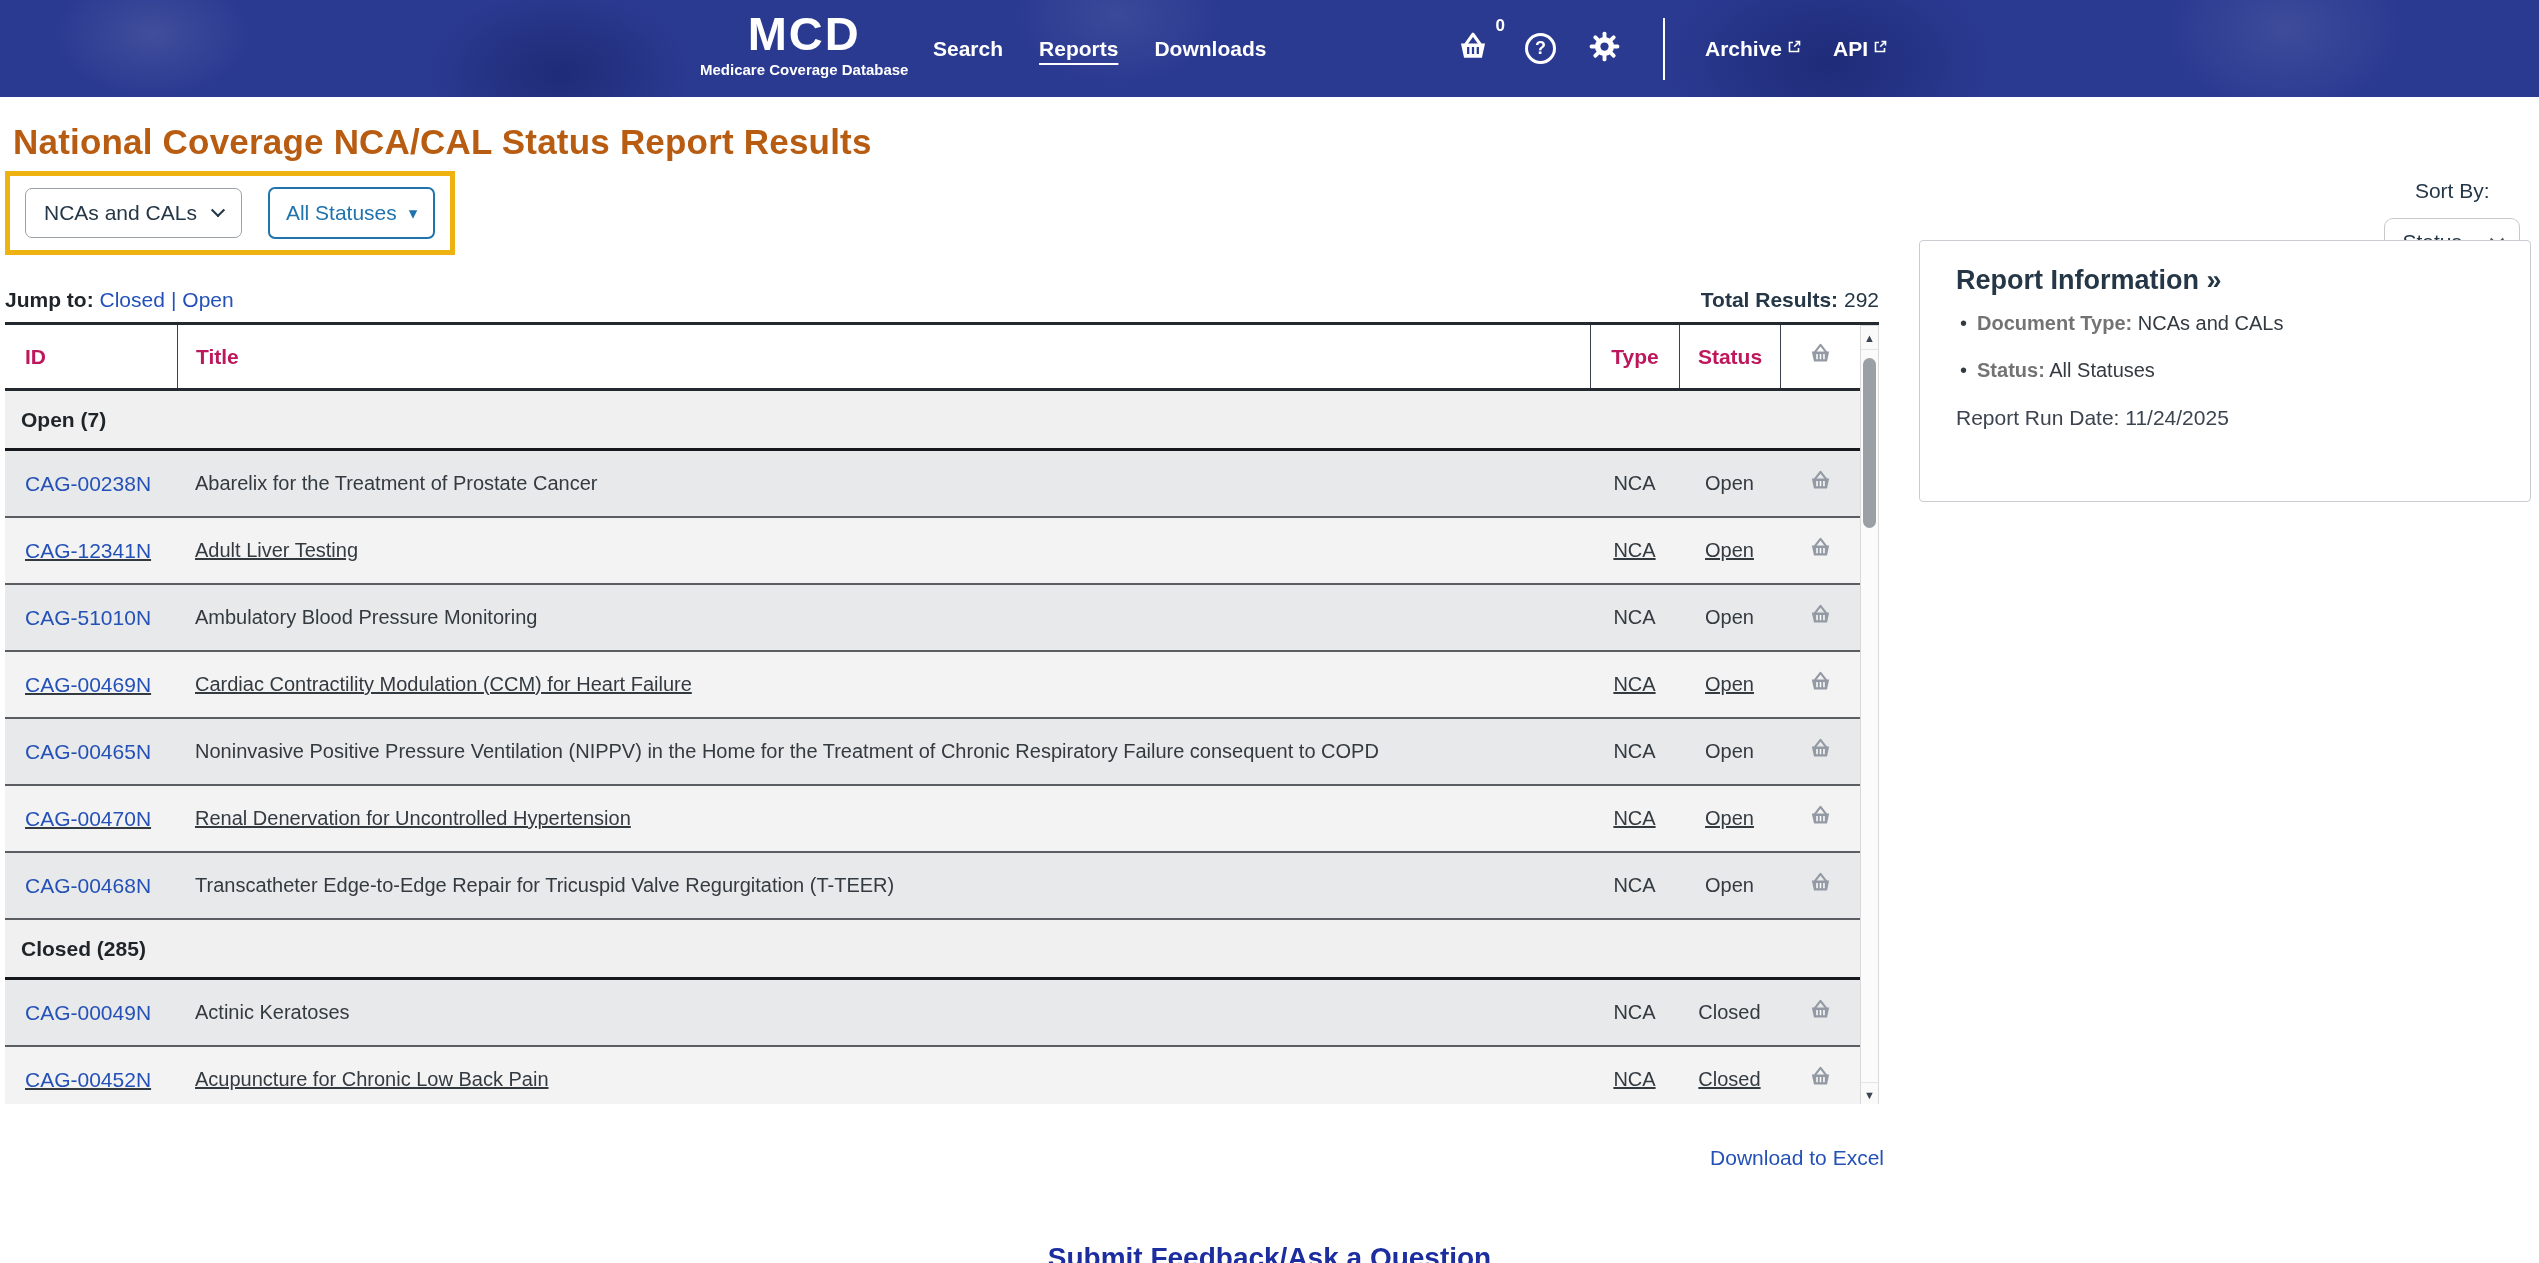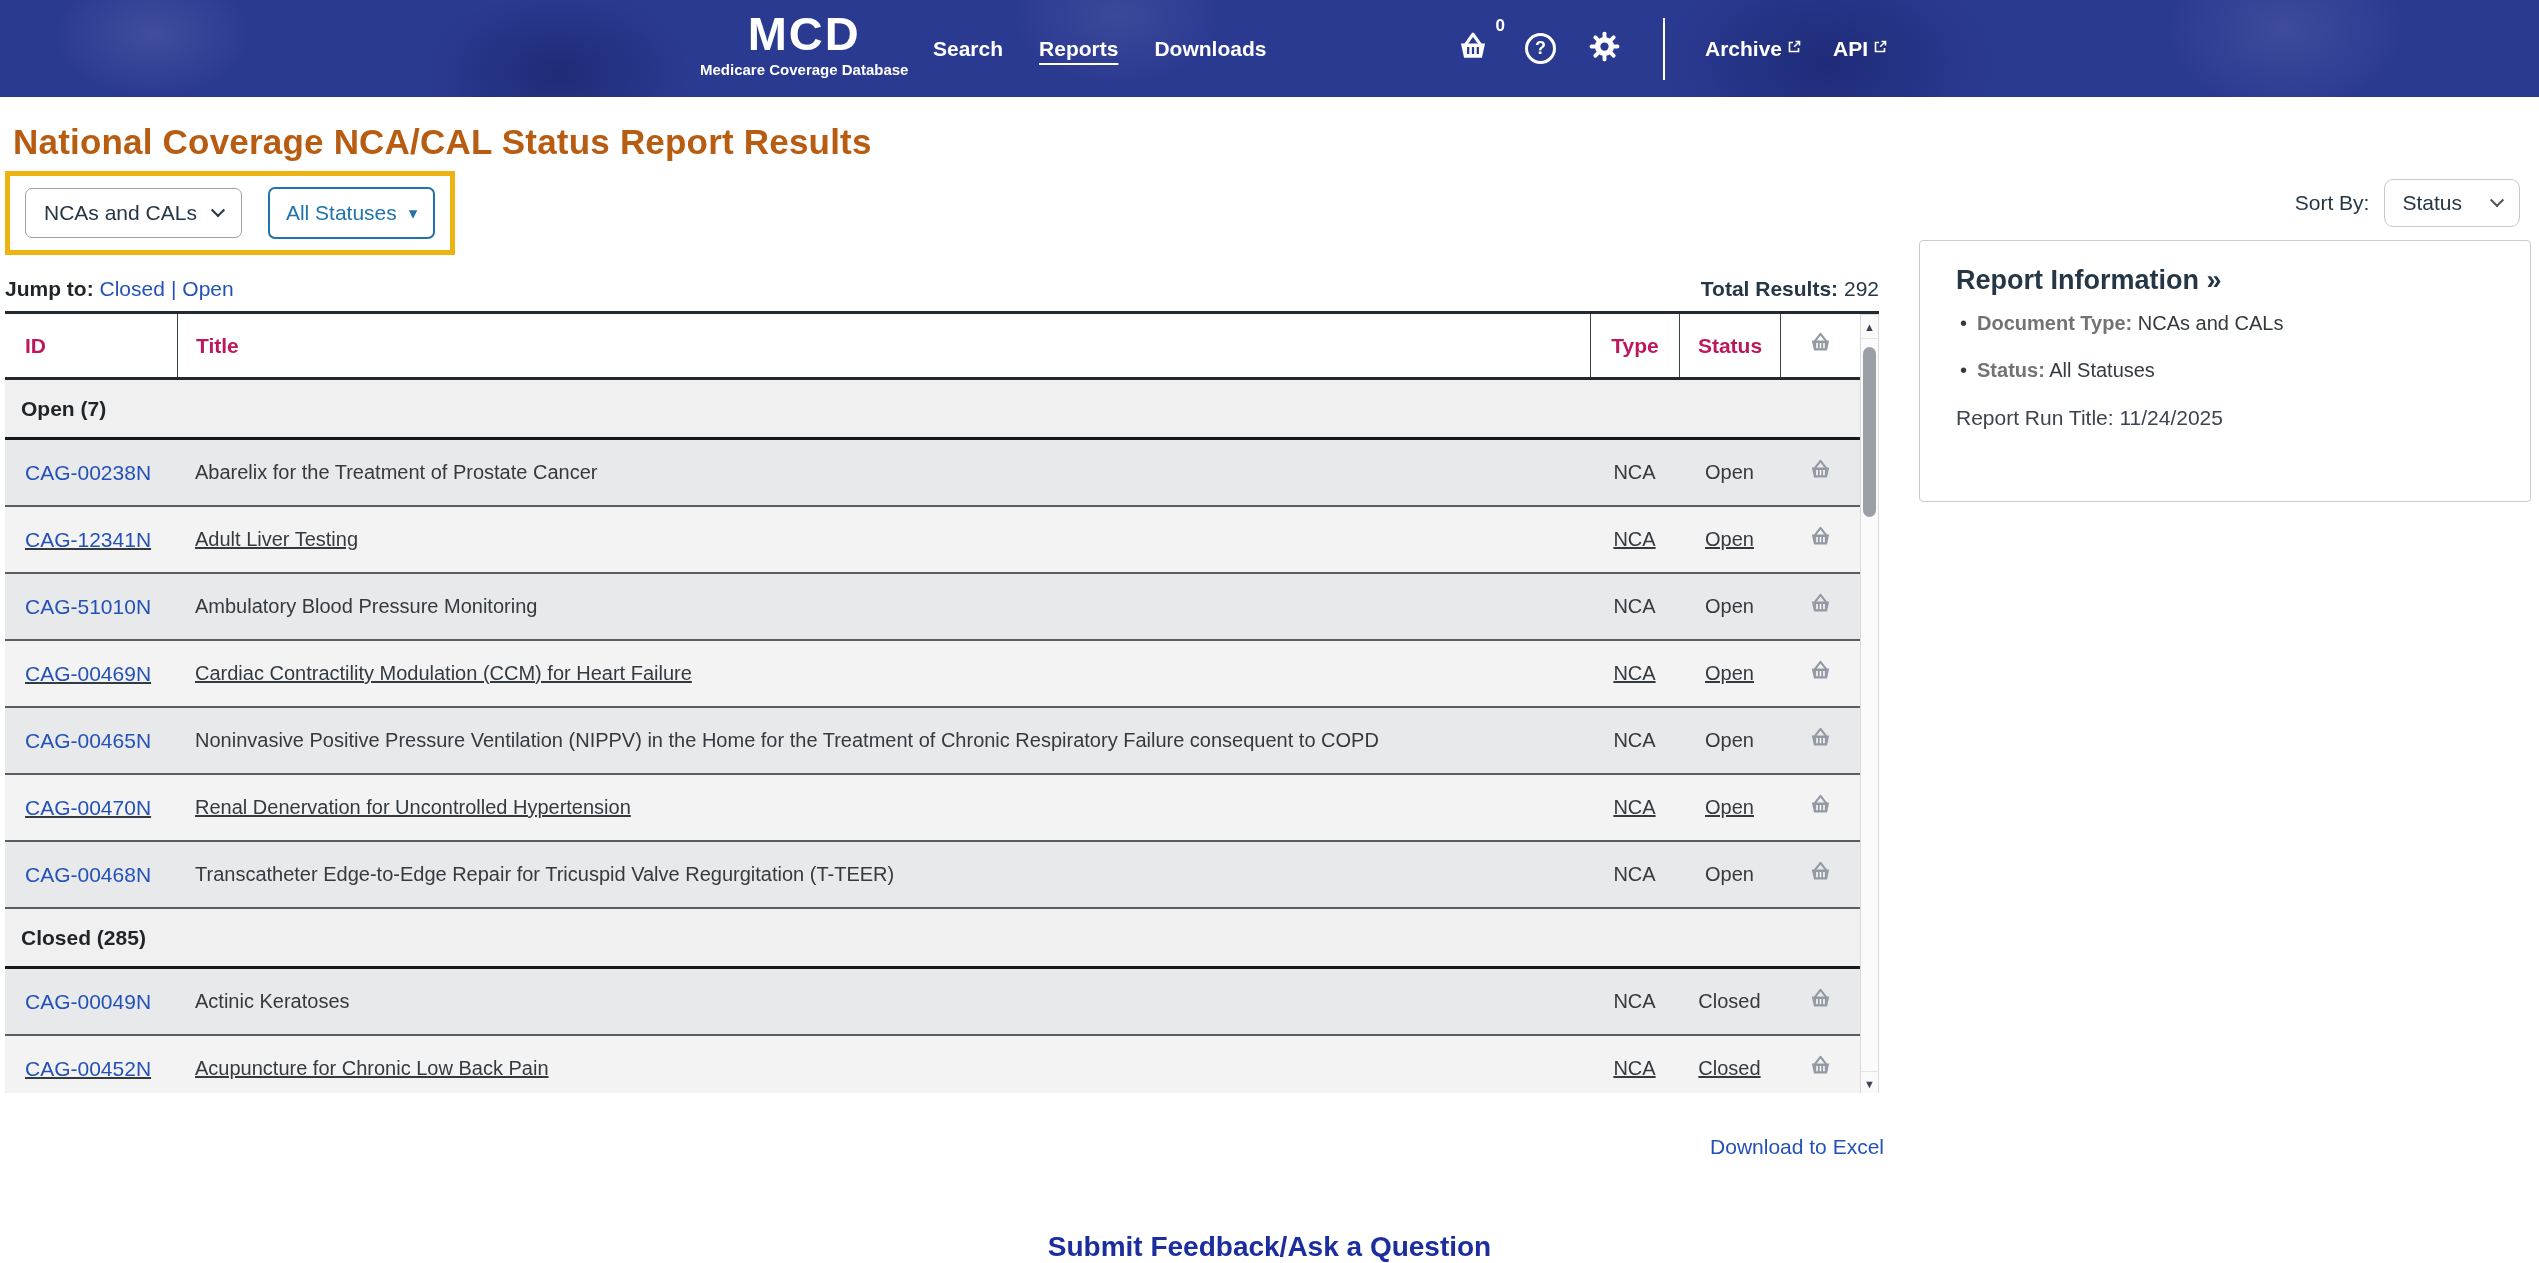--- a/index.html
+++ b/index.html
@@ -45,21 +45,21 @@
     background: #fff; border: 1px solid #9ba1a6; border-radius: 7px; padding: 12px 18px;
     font-size: 21px; color: #253746; display: inline-flex; align-items: center; gap: 16px; cursor: pointer;
   }
   .chev { display: inline-block; width: 10px; height: 10px; border-right: 2.5px solid currentColor;
     border-bottom: 2.5px solid currentColor; transform: rotate(45deg) translate(-2px,-2px); }
   .btn-status {
     background: #fff; border: 2px solid #2173ad; border-radius: 7px; padding: 12px 16px;
     font-size: 21px; color: #2173ad; font-weight: 500; display: inline-flex; align-items: center; gap: 12px; cursor: pointer;
   }
   .caret { font-size: 17px; line-height: 1; }
-  .sort-by { display: flex; align-items: center; gap: 15px; margin-top: 8px; }
+  .sort-by { display: flex; align-items: center; gap: 15px; margin-top: 8px; flex-direction: column; }
   .sort-label { font-size: 21px; }
   .sort-select { background: #fff; border: 1px solid #c6cacd; border-radius: 9px; padding: 11px 17px;
     font-size: 21px; color: #253746; display: inline-flex; align-items: center; gap: 30px; cursor: pointer; }
   .sort-select .chev { color: #555; }
 
   
   .jump-row { width: 1874px; margin: 22px 0 10px 5px; display: flex; justify-content: space-between; align-items: flex-end; }
   .jump-left { font-size: 21px; }
   .jump-label { font-weight: bold; color: #1f2428; }
   .jump-left a { color: #2451b8; }
@@ -392,21 +392,21 @@
   </div>
 </div>
 
 <aside class="report-info">
   <div class="ri-heading">Report Information »</div>
   <ul class="ri-list" id="criteria-list">
       <li><span class="ri-bullet">•</span><span class="ri-label">Document Type:</span> <span>NCAs and CALs</span></li>
       <li><span class="ri-bullet">•</span><span class="ri-label">Status:</span> <span>All Statuses</span></li>
     </ul>
   <div class="ri-rundate">
-    <span>Report Run Title:</span>
+    <span>Report Run Date:</span>
     <span>11/24/2025</span>
   </div>
 </aside>
 
 <div class="download-row">
   <a>Download to Excel</a>
 </div>
 <div class="feedback-row">
   <a>Submit Feedback/Ask a Question</a>
 </div>

